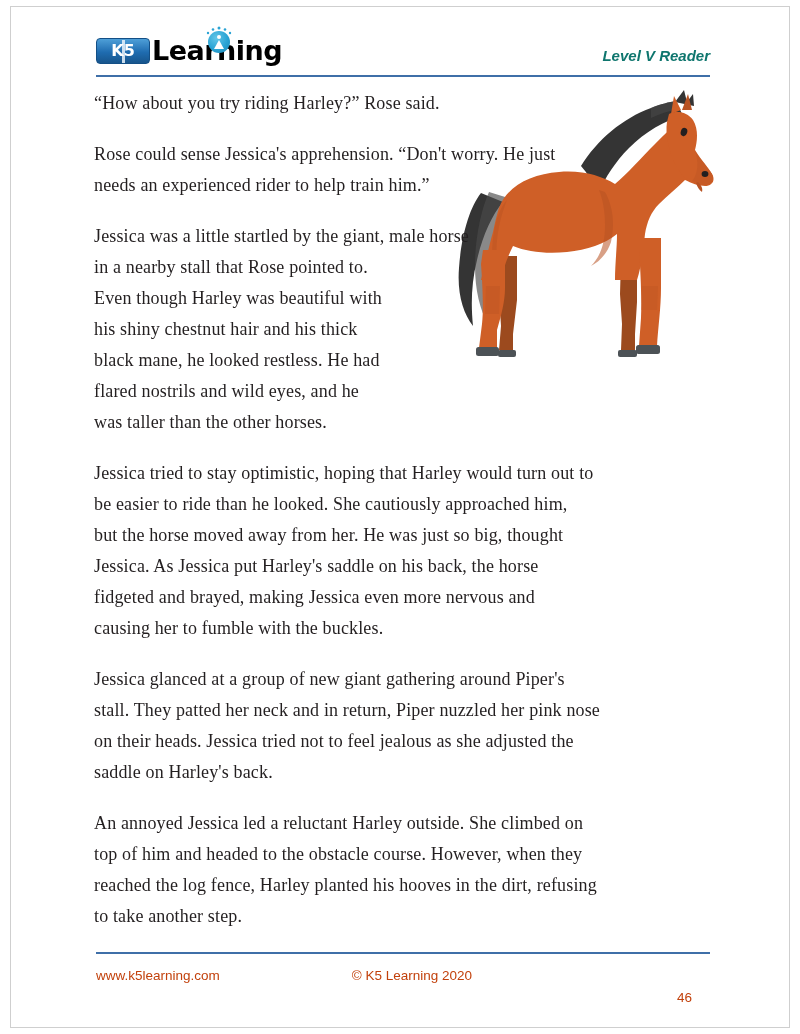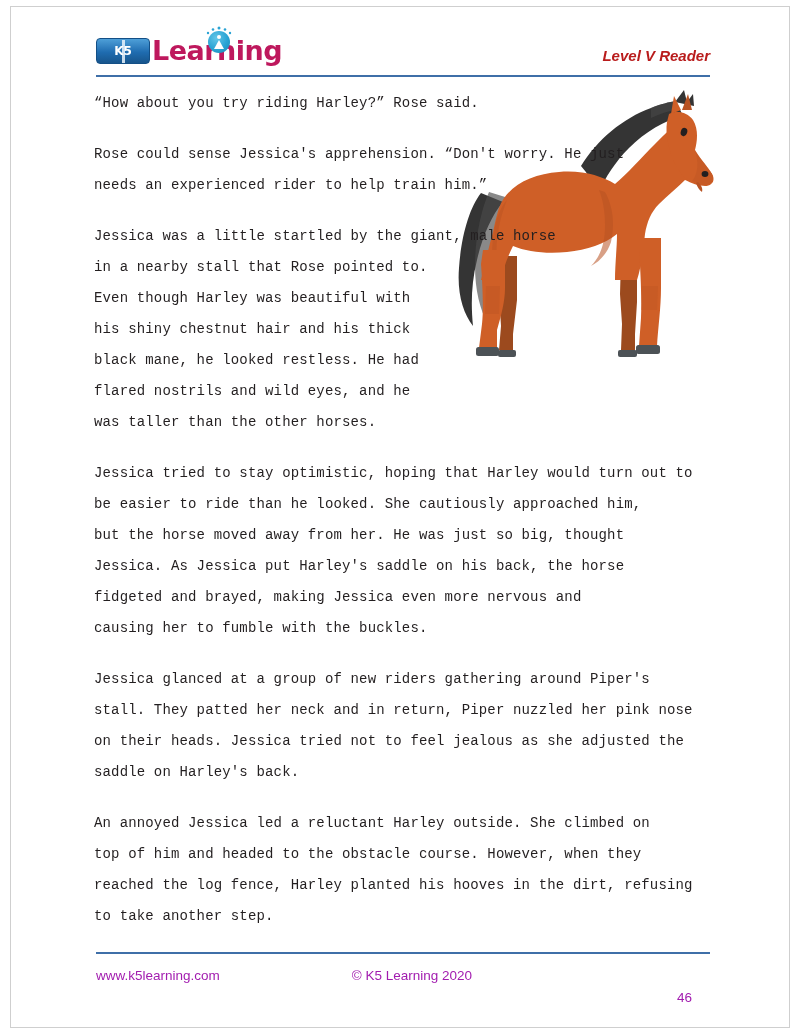--- a/index.html
+++ b/index.html
@@ -55,21 +55,21 @@
     top: 6px;
     width: 54px;
     height: 26px;
     border-radius: 4px;
     background: linear-gradient(180deg, #4e9fd8 0%, #1f6cb0 55%, #17558c 100%);
     border: 1px solid #134f86;
     box-sizing: border-box;
     color: #ffffff;
     font-family: "DejaVu Sans", sans-serif;
     font-weight: bold;
-    font-size: 12px;
+    font-size: 16px;
     line-height: 24px;
     text-align: center;
     letter-spacing: 0px;
     overflow: hidden;
   }
   .logo-k5::after {
     
     content: "";
     position: absolute;
     left: 25px;
@@ -84,21 +84,21 @@
     z-index: 2;
   }
   .logo-word {
     position: absolute;
     left: 56px;
     top: 0px;
     font-family: "DejaVu Sans", sans-serif;
     font-weight: bold;
     font-size: 27px;
     line-height: 38px;
-    color: #be185d;
+    color: #000000;
     letter-spacing: -0.5px;
   }
   .logo-badge {
     position: absolute;
     left: 112px;
     top: -1px;
     width: 22px;
     height: 22px;
     border-radius: 50%;
     background: radial-gradient(circle at 38% 32%, #63c6e8 0%, #2aa3d4 55%, #1b86b4 100%);
@@ -134,42 +134,42 @@
   }
 
   .header-title {
     position: absolute;
     right: 0;
     top: 17px;
     font-family: "Liberation Sans", sans-serif;
     font-style: italic;
     font-weight: bold;
     font-size: 15px;
-    color: #b91c1c;
+    color: #0f766e;
     white-space: nowrap;
   }
   .header-rule {
     position: absolute;
     left: 96px;
     top: 75px;
     width: 614px;
     height: 0;
     border-top: 2px solid #3f6fa8;
   }
 
   
   .content {
     position: absolute;
     left: 94px;
     top: 88px;
     width: 616px;
   }
   .para {
-    font-family: Liberation Mono, monospace;
-    font-size: 14px;
+    font-family: Liberation Serif, serif;
+    font-size: 18px;
     line-height: 31px;
     color: #231f20;
     letter-spacing: 0.15px;
     margin: 0 0 20px 0;
     white-space: pre-line;
   }
   .para.narrow {
     width: 465px;
   }
 
@@ -192,21 +192,21 @@
     border-top: 2px solid #3f6fa8;
   }
   .footer {
     position: absolute;
     left: 96px;
     top: 968px;
     width: 614px;
     height: 22px;
     font-family: "Liberation Sans", sans-serif;
     font-size: 13.5px;
-    color: #a21caf;
+    color: #c2410c;
   }
   .footer-left   { position: absolute; left: 0; top: 0; }
   .footer-center { position: absolute; left: 9px; top: 0; width: 614px; text-align: center; }
   .footer-right  { position: absolute; right: 18px; top: 0; margin-top: 22px; }
 </style>
 </head>
 <body>
 
 <div class="page">
 
@@ -327,21 +327,21 @@
 his shiny chestnut hair and his thick
 black mane, he looked restless. He had
 flared nostrils and wild eyes, and he
 was taller than the other horses.</p>
     <p class="para">Jessica tried to stay optimistic, hoping that Harley would turn out to
 be easier to ride than he looked. She cautiously approached him,
 but the horse moved away from her. He was just so big, thought
 Jessica. As Jessica put Harley's saddle on his back, the horse
 fidgeted and brayed, making Jessica even more nervous and
 causing her to fumble with the buckles.</p>
-    <p class="para">Jessica glanced at a group of new riders gathering around Piper's
+    <p class="para">Jessica glanced at a group of new giant gathering around Piper's
 stall. They patted her neck and in return, Piper nuzzled her pink nose
 on their heads. Jessica tried not to feel jealous as she adjusted the
 saddle on Harley's back.</p>
     <p class="para">An annoyed Jessica led a reluctant Harley outside. She climbed on
 top of him and headed to the obstacle course. However, when they
 reached the log fence, Harley planted his hooves in the dirt, refusing
 to take another step.</p>
   </div>
 
   <div class="footer-rule"></div>

